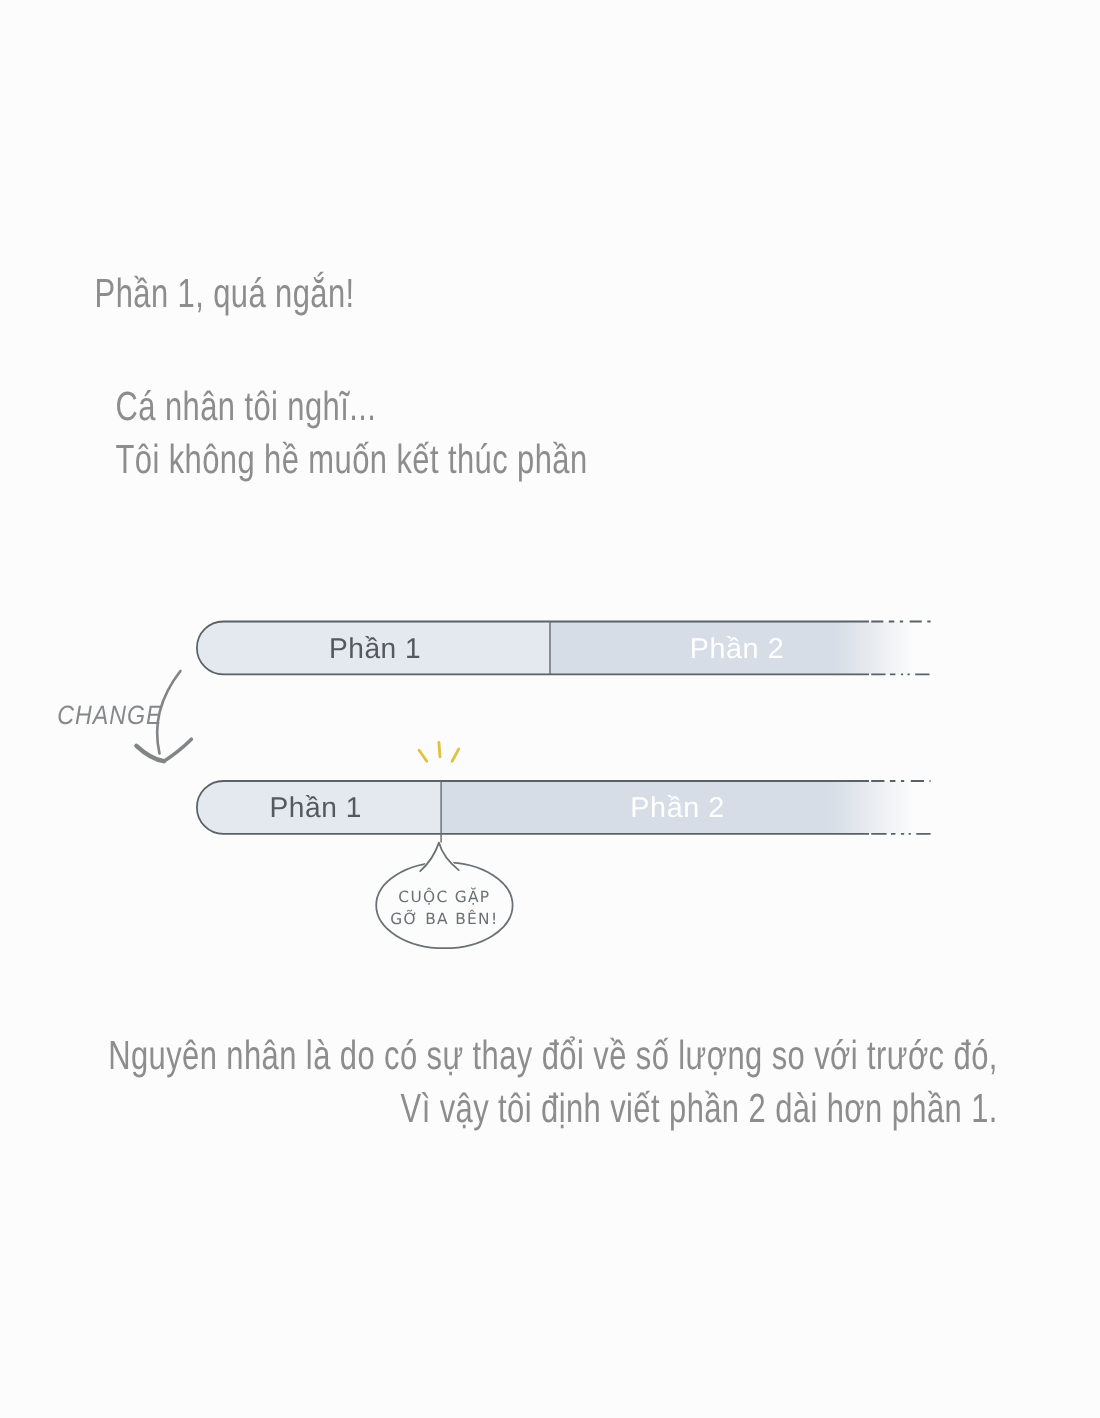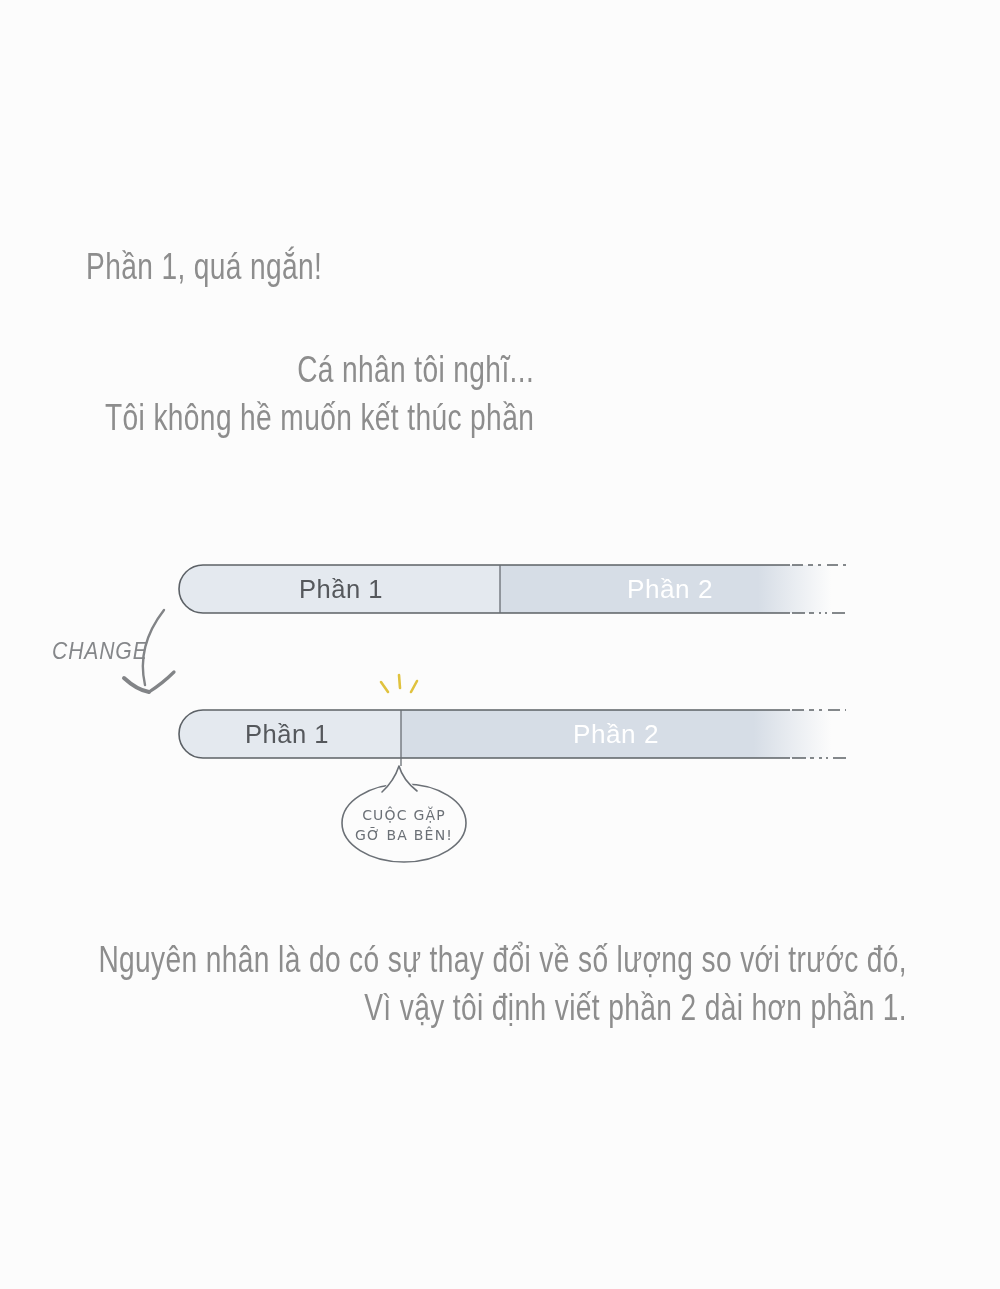--- a/index.html
+++ b/index.html
@@ -15,21 +15,21 @@
   }
   .abs { position: absolute; }
   .mono-text {
     color: #8d8d8d;
     font-size: 37px;
     white-space: nowrap;
     transform: scaleX(0.76);
     transform-origin: 0 0;
     letter-spacing: 0.5px;
   }
-  .mono-block { line-height: 48px; text-align: right; }
+  .mono-block { line-height: 48px; }
   .caption {
     color: #8d8d8d;
     font-size: 37px;
     line-height: 48px;
     white-space: nowrap;
     text-align: right;
     transform: scaleX(0.76);
     transform-origin: 100% 0;
     letter-spacing: 0.5px;
   }

